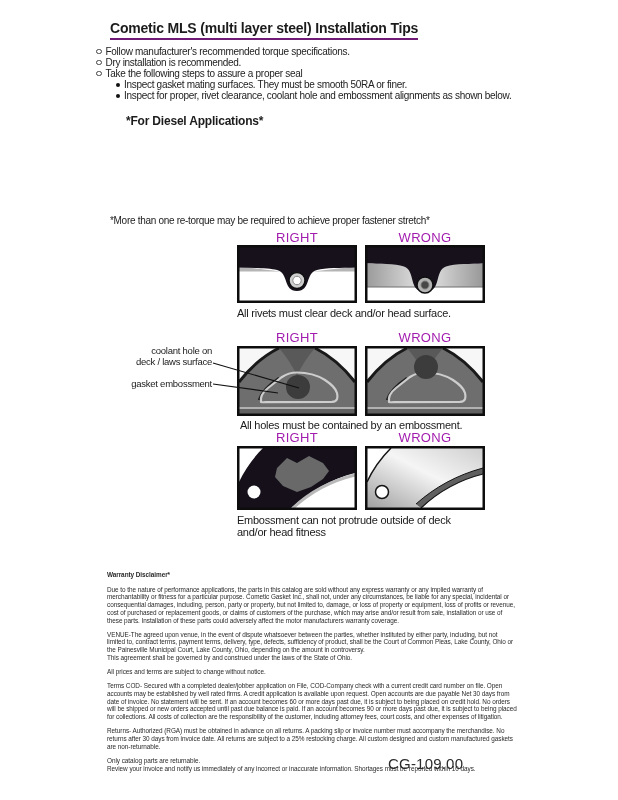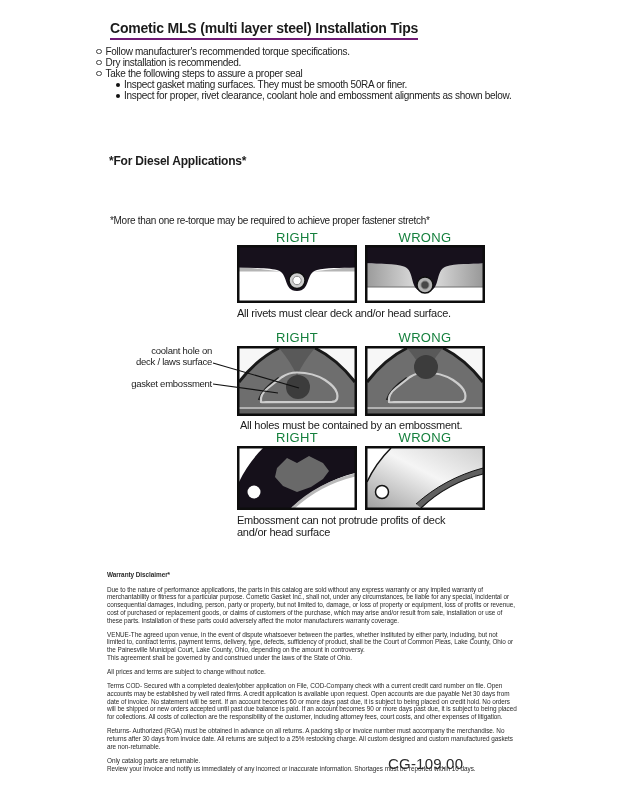--- a/index.html
+++ b/index.html
@@ -9,21 +9,21 @@
   .title{font-size:14px;font-weight:bold;border-bottom:2px solid #701a75;padding-bottom:2px;
          display:inline-block;letter-spacing:-0.2px;}
   .body-text{font-size:10px;line-height:13px;letter-spacing:-0.3px;color:#222;}
   .bullet-row{position:absolute;font-size:10px;letter-spacing:-0.3px;color:#222;white-space:nowrap;}
   .o-dot{display:inline-block;width:3.5px;height:3.5px;border:1px solid #444;border-radius:50%;
          margin-right:4px;vertical-align:1px;}
   .f-dot{display:inline-block;width:4px;height:4px;background:#111;border-radius:50%;
          margin-right:4px;vertical-align:1px;}
   .sec-head{font-size:12px;font-weight:bold;letter-spacing:-0.2px;}
   .para{width:448px;}
-  .dg-head{position:absolute;width:120px;text-align:center;font-size:13px;letter-spacing:0.3px;color:#15803d;}
+  .dg-head{position:absolute;width:120px;text-align:center;font-size:13px;letter-spacing:0.3px;color:#a21caf;}
   .dg-caption{position:absolute;font-size:11px;letter-spacing:-0.25px;color:#1a1a1a;line-height:12px;}
   .dg-label{position:absolute;width:100px;text-align:right;font-size:9.5px;line-height:11px;
             letter-spacing:-0.25px;color:#1a1a1a;}
   svg.panel{position:absolute;display:block;}
   .disclaimer{width:410px;font-size:6.4px;line-height:7.7px;letter-spacing:-0.05px;color:#2a2a2a;}
   .disclaimer p{margin:0 0 6.5px 0;}
   .disclaimer .dhead{font-weight:bold;margin-bottom:7px;}
   .footer-code{font-size:15px;letter-spacing:0.2px;color:#2b2b2b;}
 </style>
 </head>
@@ -42,21 +42,21 @@
   <div class="bullet-row" style="left:96px;top:68px;">
     <span class="o-dot"></span><span>Take the following steps to assure a proper seal</span>
   </div>
   <div class="bullet-row" style="left:116px;top:79px;">
     <span class="f-dot"></span><span>Inspect gasket mating surfaces.  They must be smooth 50RA or finer.</span>
   </div>
   <div class="bullet-row" style="left:116px;top:90px;">
     <span class="f-dot"></span><span>Inspect for proper, rivet clearance, coolant hole and embossment alignments as shown below.</span>
   </div>
 
-  <div class="abs sec-head" style="left:109px;top:114px;margin-top:40px;">*For Diesel Applications*</div>
+  <div class="abs sec-head" style="left:126px;top:114px;">*For Diesel Applications*</div>
   <div class="abs body-text para" style="left:110px;top:206px;margin-top:8px;">*More than one re-torque may be required to achieve proper fastener stretch*</div>
 
   <div class="dg-head" style="left:237px;top:230px;">RIGHT</div>
   <div class="dg-head" style="left:365px;top:230px;">WRONG</div>
 
   <svg class="panel" style="left:237px;top:245px;" width="120" height="58" viewBox="0 0 120 58">
     <rect x="0" y="0" width="120" height="58" fill="#ffffff"></rect>
     <polygon points="2,21.5 44,26.5 2,26.5" fill="#b5b5b5"></polygon>
     <polygon points="118,21.5 76,26.5 118,26.5" fill="#b5b5b5"></polygon>
     <path d="M2,2 H118 V22.5 C104,23 88,22.8 80,25 C68,28 74,46 60,46 C46,46 52,28 40,25 C32,22.8 16,23 2,22.5 Z" fill="#17111c"></path>
@@ -153,21 +153,21 @@
     <rect x="0" y="0" width="120" height="64" fill="#ffffff"></rect>
     <path d="M26,2 H118 V27 C94,33 72,46 54,62 L2,62 V36 C8,23 17,11 26,2 Z" fill="url(#silver3)"></path>
     <path d="M26,2 C17,11 8,23 2,36" stroke="#141414" stroke-width="1.5" fill="none"></path>
     <path d="M118,22 C92,29 70,41 51,58 L56,62 C73,46 94,34 118,28 Z" fill="#606060"></path>
     <path d="M118,22 C92,29 70,41 51,58" stroke="#141414" stroke-width="1" fill="none"></path>
     <path d="M118,28 C94,34 73,46 56,62" stroke="#141414" stroke-width="1.2" fill="none"></path>
     <circle cx="17" cy="46" r="6.5" fill="#ffffff" stroke="#141414" stroke-width="1.5"></circle>
     <rect x="1.25" y="1.25" width="117.5" height="61.5" fill="none" stroke="#0d0d0d" stroke-width="2.5"></rect>
   </svg>
 
-  <div class="dg-caption" style="left:237px;top:514px;width:240px;">Embossment can not protrude profits of deck and/or head surface</div>
+  <div class="dg-caption" style="left:237px;top:514px;width:240px;">Embossment can not protrude outside of deck and/or head fitness</div>
 
   <div class="abs disclaimer" style="left:107px;top:571px;">
     <p class="dhead">Warranty Disclaimer*</p>
     <p>Due to the nature of performance applications, the parts in this catalog are sold without any express warranty or any implied warranty of merchantability or fitness for a particular purpose.  Cometic Gasket Inc., shall not, under any circumstances, be liable for any special, incidental or consequential damages, including, person, party or property, but not limited to, damage, or loss of property or equipment, loss of profits or revenue, cost of purchased or replacement goods, or claims of customers of the purchase, which may arise and/or result from sale, installation or use of these parts.  Installation of these parts could adversely affect the motor manufacturers warranty coverage.</p>
     <p style="margin-bottom:0;">VENUE-The agreed upon venue, in the event of dispute whatsoever between the parties, whether instituted by either party, including, but not limited to, contract terms, payment terms, delivery, type, defects, sufficiency of product, shall be the Court of Common Pleas, Lake County, Ohio or the Painesville Municipal Court, Lake County, Ohio, depending on the amount in controversy.</p>
     <p>This agreement shall be governed by and construed under the laws of the State of Ohio.</p>
     <p>All prices and terms are subject to change without notice.</p>
     <p>Terms COD- Secured with a completed dealer/jobber application on File, COD-Company check with a current credit card number on file.  Open accounts may be established by well rated firms.  A credit application is available upon request.  Open accounts are due payable Net 30 days from date of invoice.  No statement will be sent.  If an account becomes 60 or more days past due, it is subject to being placed on credit hold.  No orders will be shipped or new orders accepted until past due balance is paid.  If an account becomes 90 or more days past due, it is subject to being placed for collections.  All costs of collection are the responsibility of the customer, including attorney fees, court costs, and other expenses of litigation.</p>
     <p>Returns- Authorized (RGA) must be obtained in advance on all returns.  A packing slip or invoice number must accompany the merchandise.  No returns after 30 days from invoice date.  All returns are subject to a 25% restocking charge.  All custom designed and custom manufactured gaskets are non-returnable.</p>
     <p style="margin-bottom:0;">Only catalog parts are returnable.</p>

